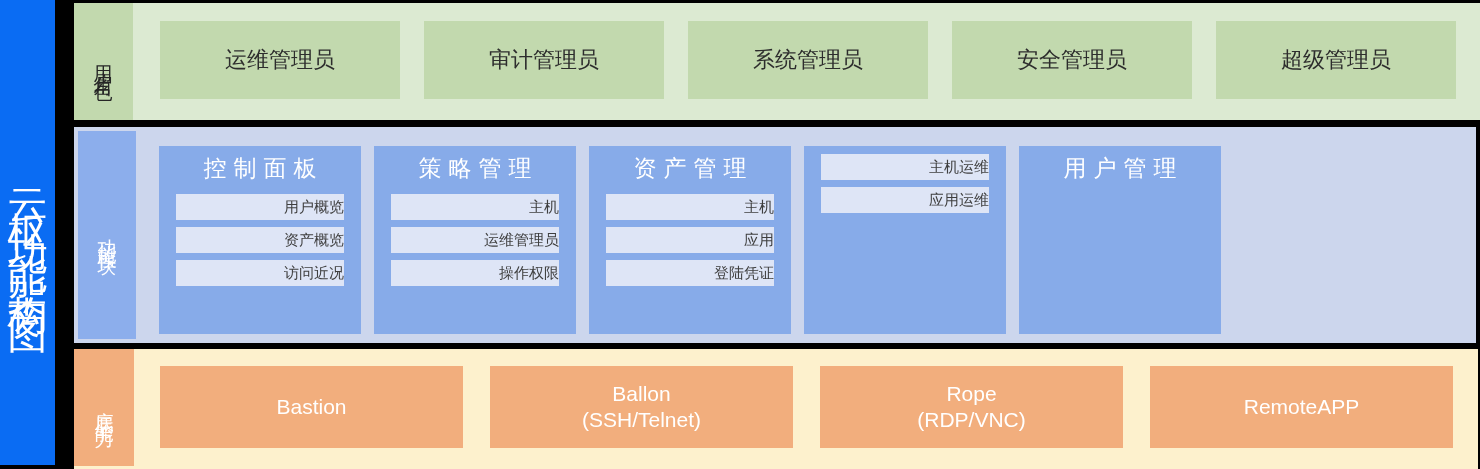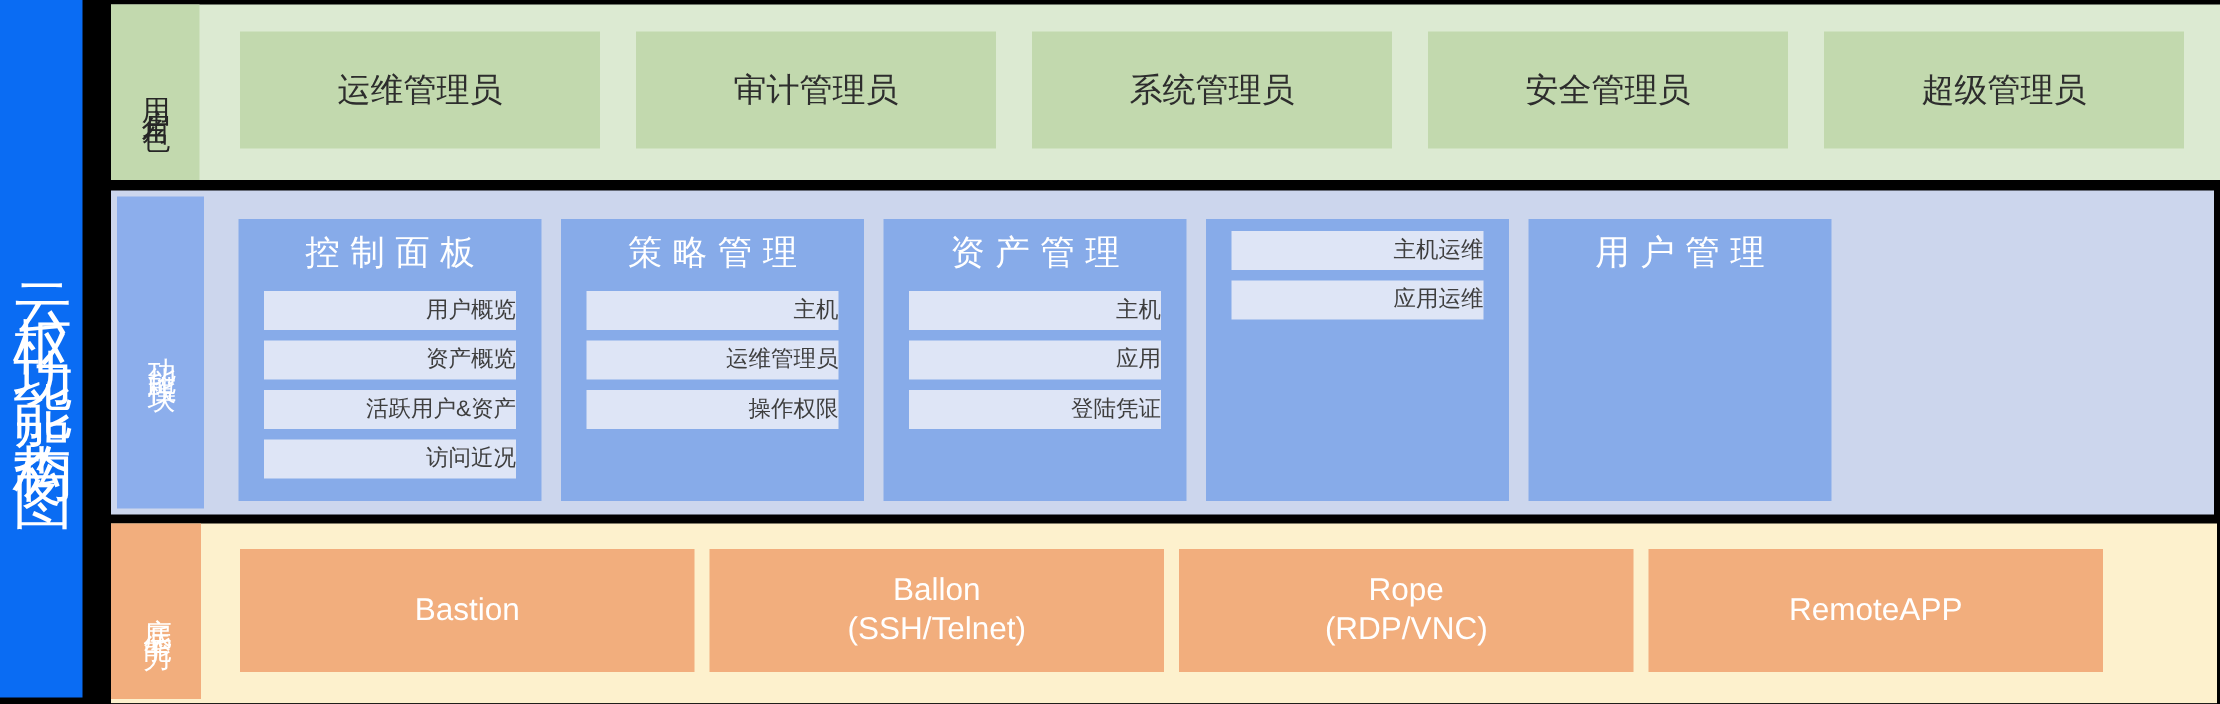--- a/index.html
+++ b/index.html
@@ -33,21 +33,21 @@
   
   .modules-content { display:flex; gap:13px; padding:19px 0 0 23px; }
   .module-card { width:202px; height:188px; background:var(--modules-blue); }
   .module-title { color:#fff; font-size:23px; letter-spacing:7px; text-indent:7px;
                   text-align:center; padding-top:7px; height:33px; }
   .module-items { padding:1px 17px 0; }
   .module-item { height:26px; margin-top:7px; background:var(--module-item-bg); color:#3e3e3e;
                  font-size:15px; line-height:26px; text-align:right; white-space:nowrap; }
 
   
-  .cap-content { display:flex; gap:10px; padding:17px 0 0 26px; }
+  .cap-content { display:flex; gap:27px; padding:17px 0 0 26px; }
   .cap-card { width:303px; height:82px; background:var(--cap-orange); color:#fff;
               display:flex; flex-direction:column; align-items:center; justify-content:center;
               font-size:21px; line-height:26px; }
   .cap-line:empty { display:none; }
 </style>
 </head>
 <body>
 
 <div class="stage">
 
@@ -68,21 +68,20 @@
 
   <section class="band band-modules">
     <div class="band-label modules-label">功能模块</div>
     <div class="modules-content">
 
       <div class="module-card">
         <div class="module-title">控制面板</div>
         <div class="module-items">
           <div class="module-item">用户概览</div>
           <div class="module-item">资产概览</div>
-          <div class="module-item">活跃用户&amp;资产</div>
           <div class="module-item">访问近况</div>
         </div>
       </div>
 
       <div class="module-card">
         <div class="module-title">策略管理</div>
         <div class="module-items">
           <div class="module-item">主机</div>
           <div class="module-item">运维管理员</div>
           <div class="module-item">操作权限</div>

